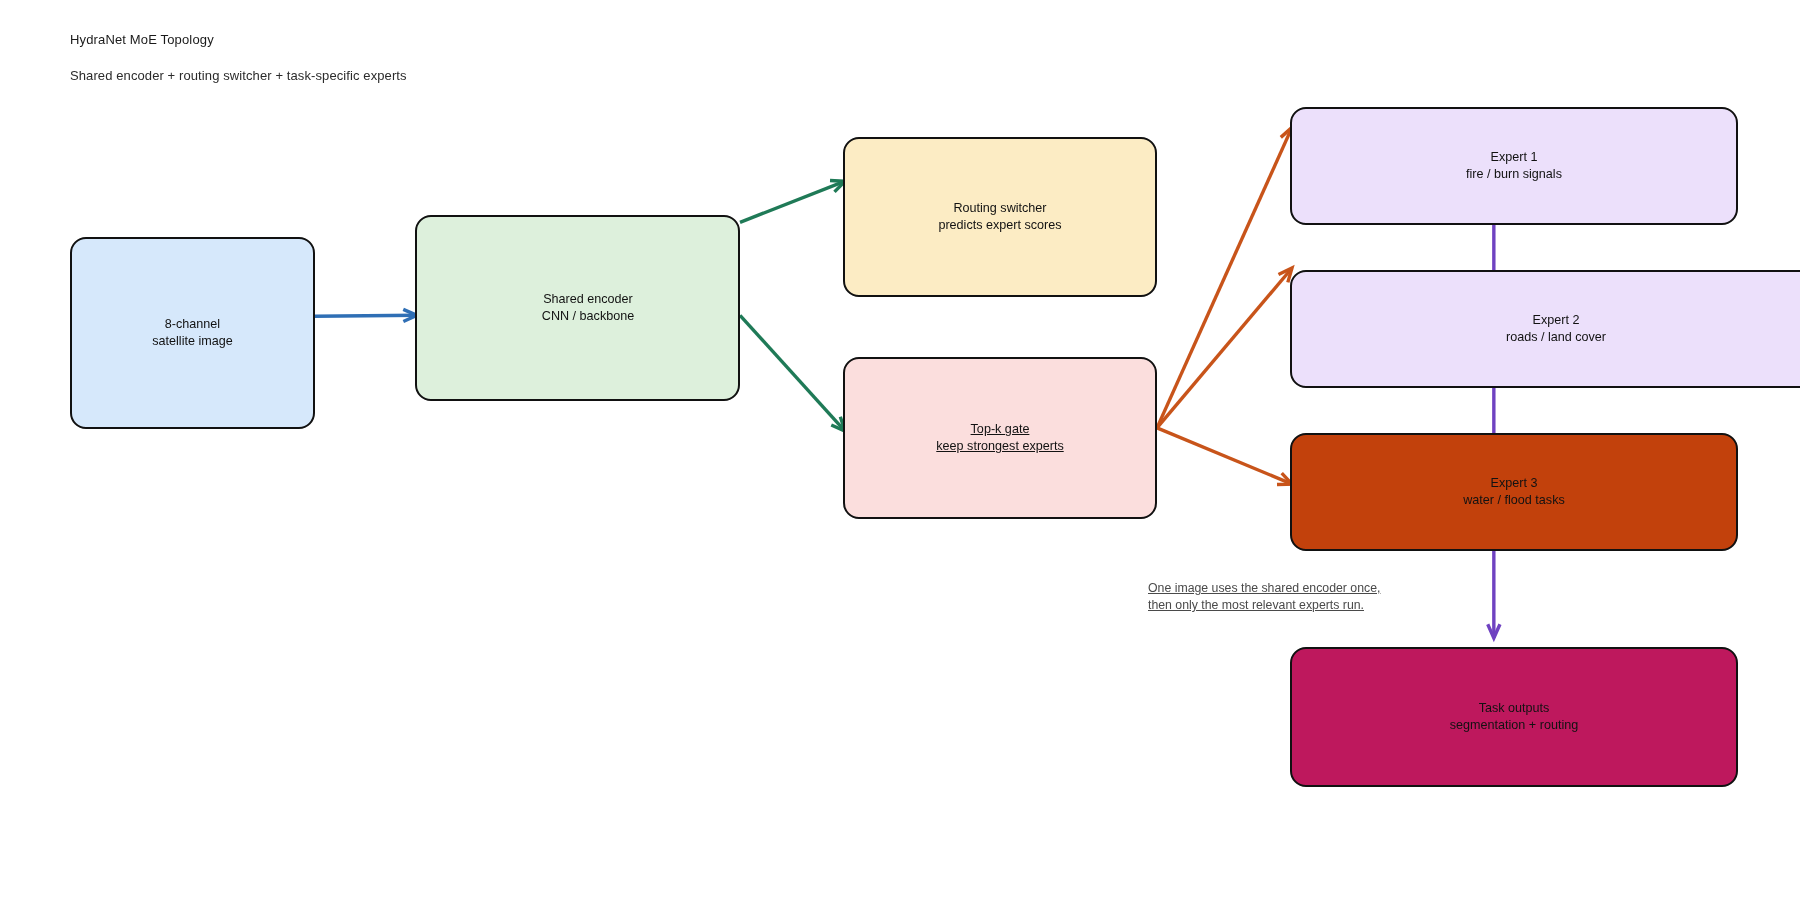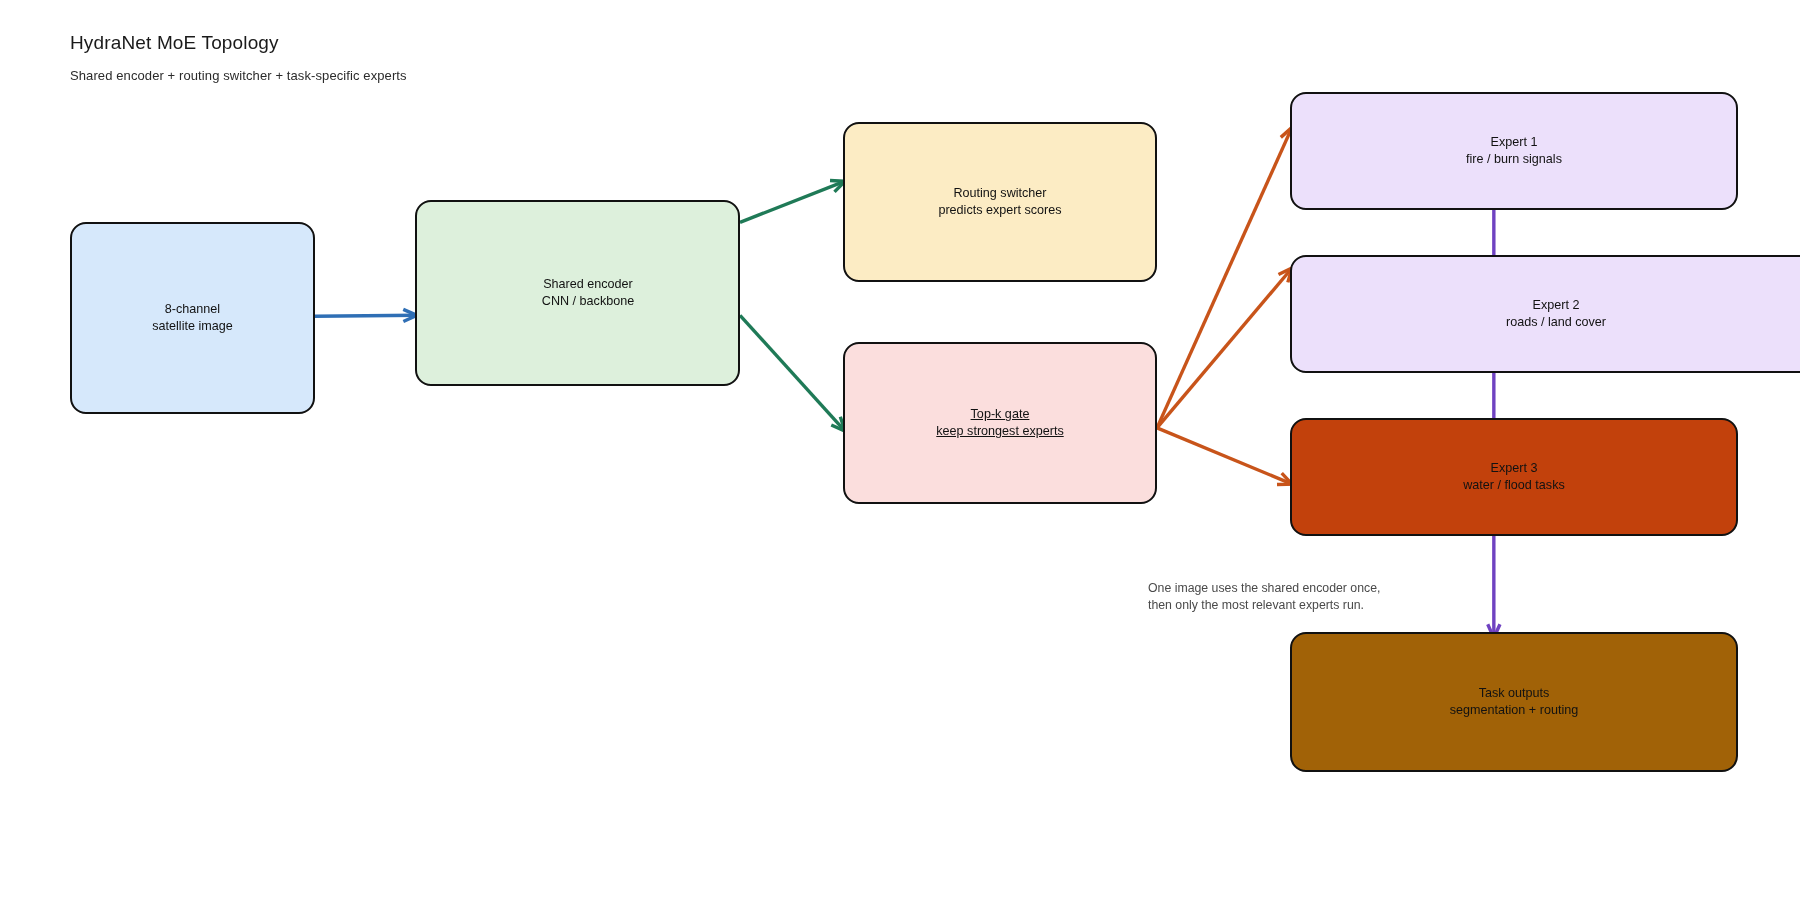--- a/index.html
+++ b/index.html
@@ -29,21 +29,21 @@
     top: 0;
     width: 1800px;
     height: 900px;
     pointer-events: none;
   }
 
   .title {
     position: absolute;
     left: 70px;
     top: 32px;
-    font-size: 19px;
+    font-size: 13px;
     letter-spacing: 0.15px;
     color: #1a1a1a;
     white-space: nowrap;
   }
   .subtitle {
     position: absolute;
     left: 70px;
     top: 68px;
     font-size: 13px;
     letter-spacing: 0.1px;
@@ -57,20 +57,21 @@
     border: 2.6px solid #111111;
     border-radius: 16px;
     display: flex;
     align-items: center;
     justify-content: center;
     text-align: center;
     line-height: 1.32;
     font-size: 12.6px;
     color: #121212;
     z-index: 3;
+    margin-top: 15px;
   }
   .node .node-text {
     white-space: pre-line;
     padding: 0 10px;
   }
 
   .note {
     position: absolute;
     font-size: 12.3px;
     line-height: 1.38;
@@ -128,22 +129,22 @@
 fire / burn signals</div>
       </div>
       <div class="node" style="left: 1290px; top: 255px; width: 532px; height: 118px; background: rgb(236, 224, 251); border-color: rgb(17, 17, 17);">
         <div class="node-text">Expert 2
 roads / land cover</div>
       </div>
       <div class="node" style="left: 1290px; top: 418px; width: 448px; height: 118px; background: #c2410c; border-color: rgb(17, 17, 17);">
         <div class="node-text">Expert 3
 water / flood tasks</div>
       </div>
-      <div class="node" style="left: 1290px; top: 632px; width: 448px; height: 140px; background: #a16207; border-color: rgb(17, 17, 17);">
+      <div class="node" style="left: 1290px; top: 632px; width: 448px; height: 140px; background: #be185d; border-color: rgb(17, 17, 17);">
         <div class="node-text">Task outputs
 segmentation + routing</div>
       </div>
     </div>
 
-  <div class="note" style="left: 1148px; top: 580px;">One image uses the shared encoder once,
+  <div class="note" style="left: 1148px; top: 580px; text-decoration: underline;">One image uses the shared encoder once,
 then only the most relevant experts run.</div>
 
 </div>
 
 </body></html>

